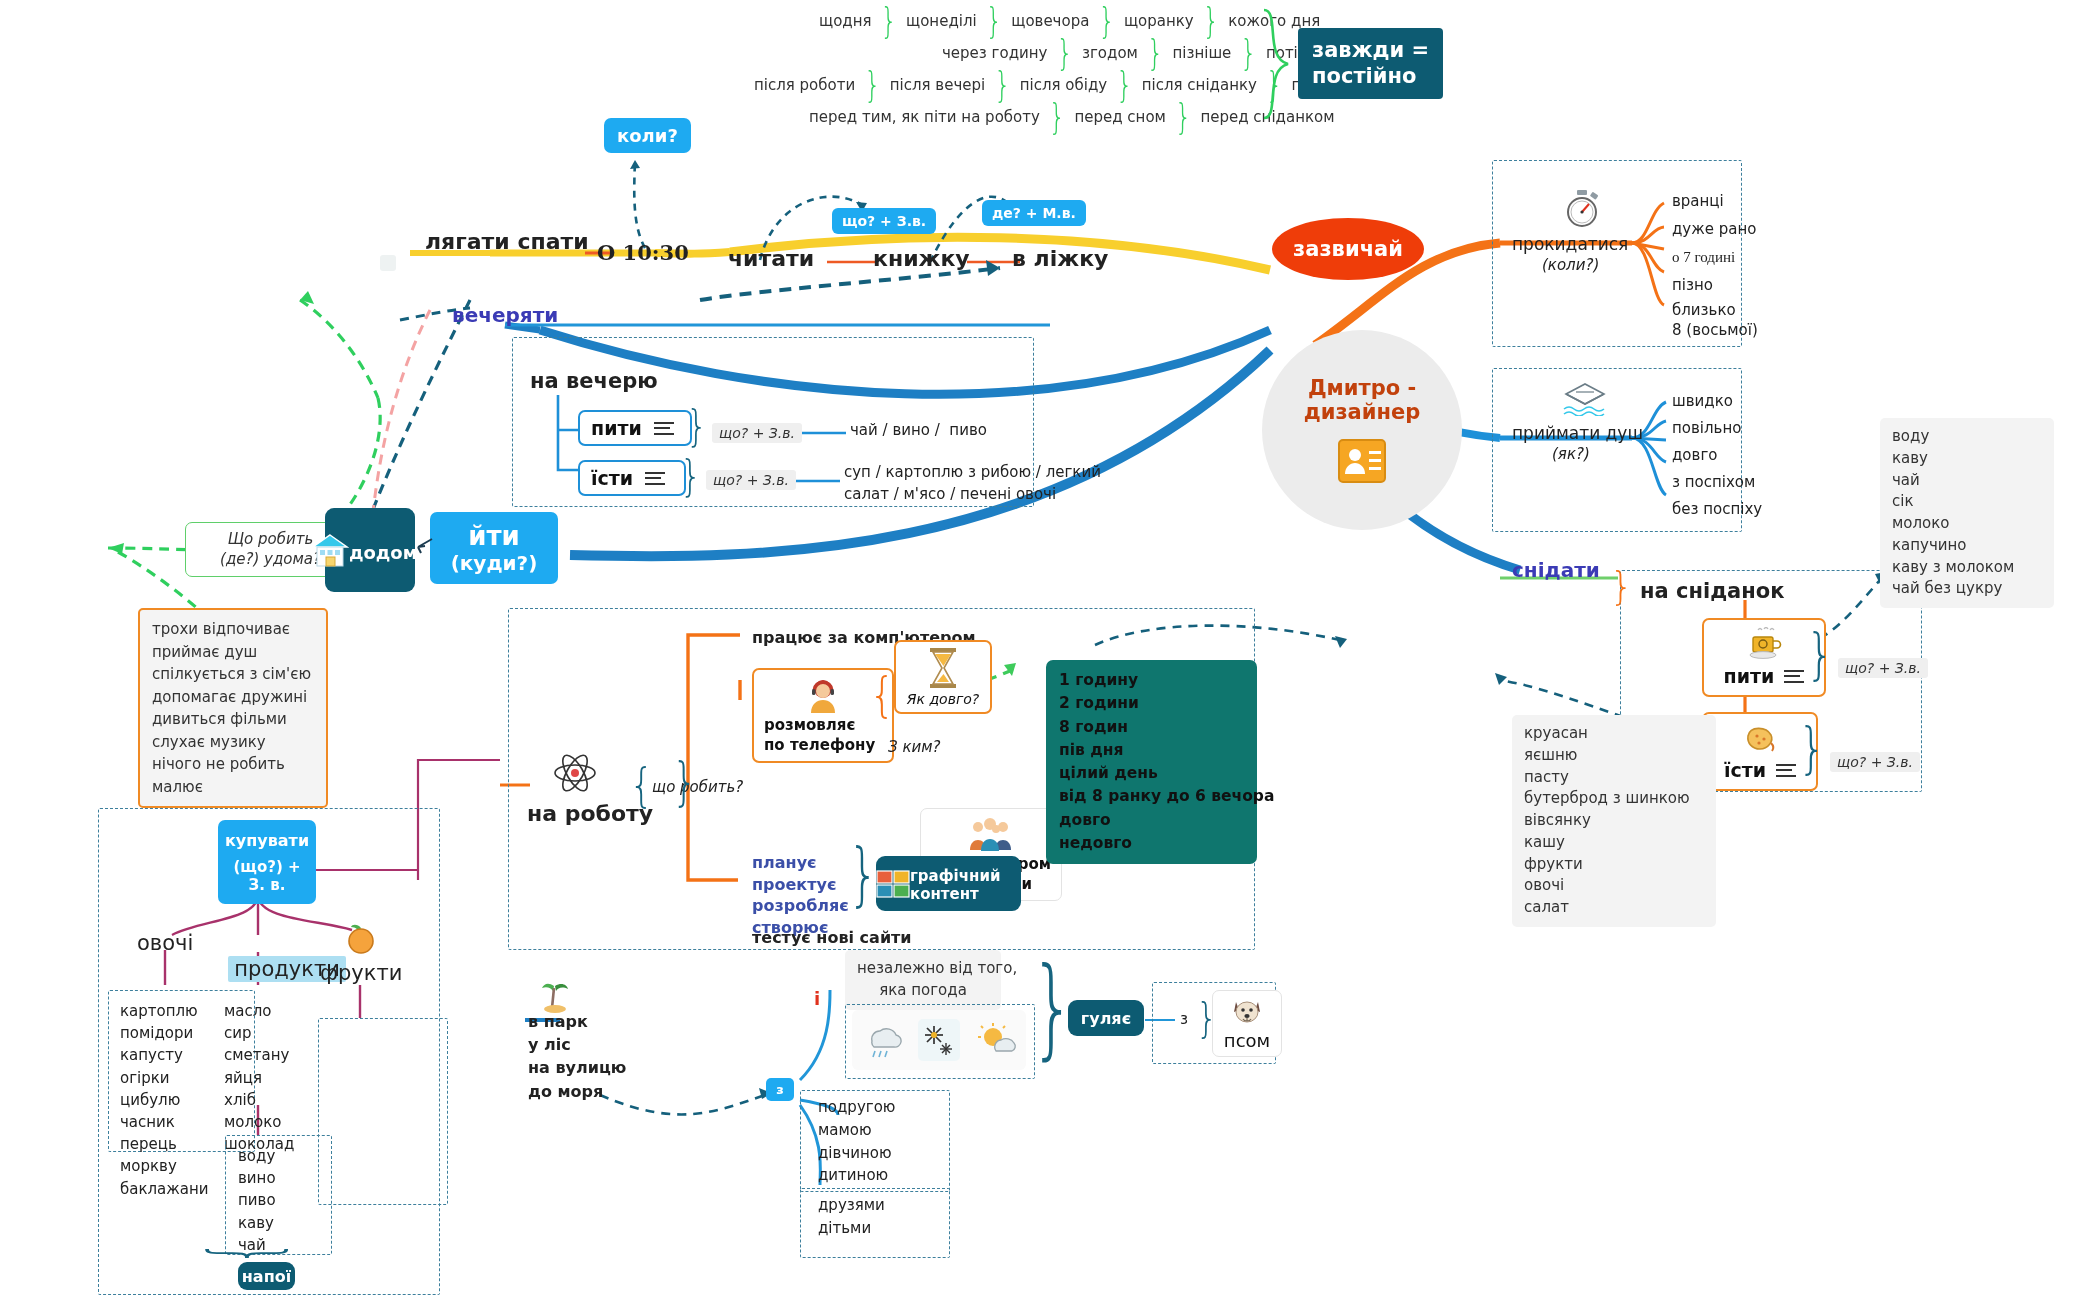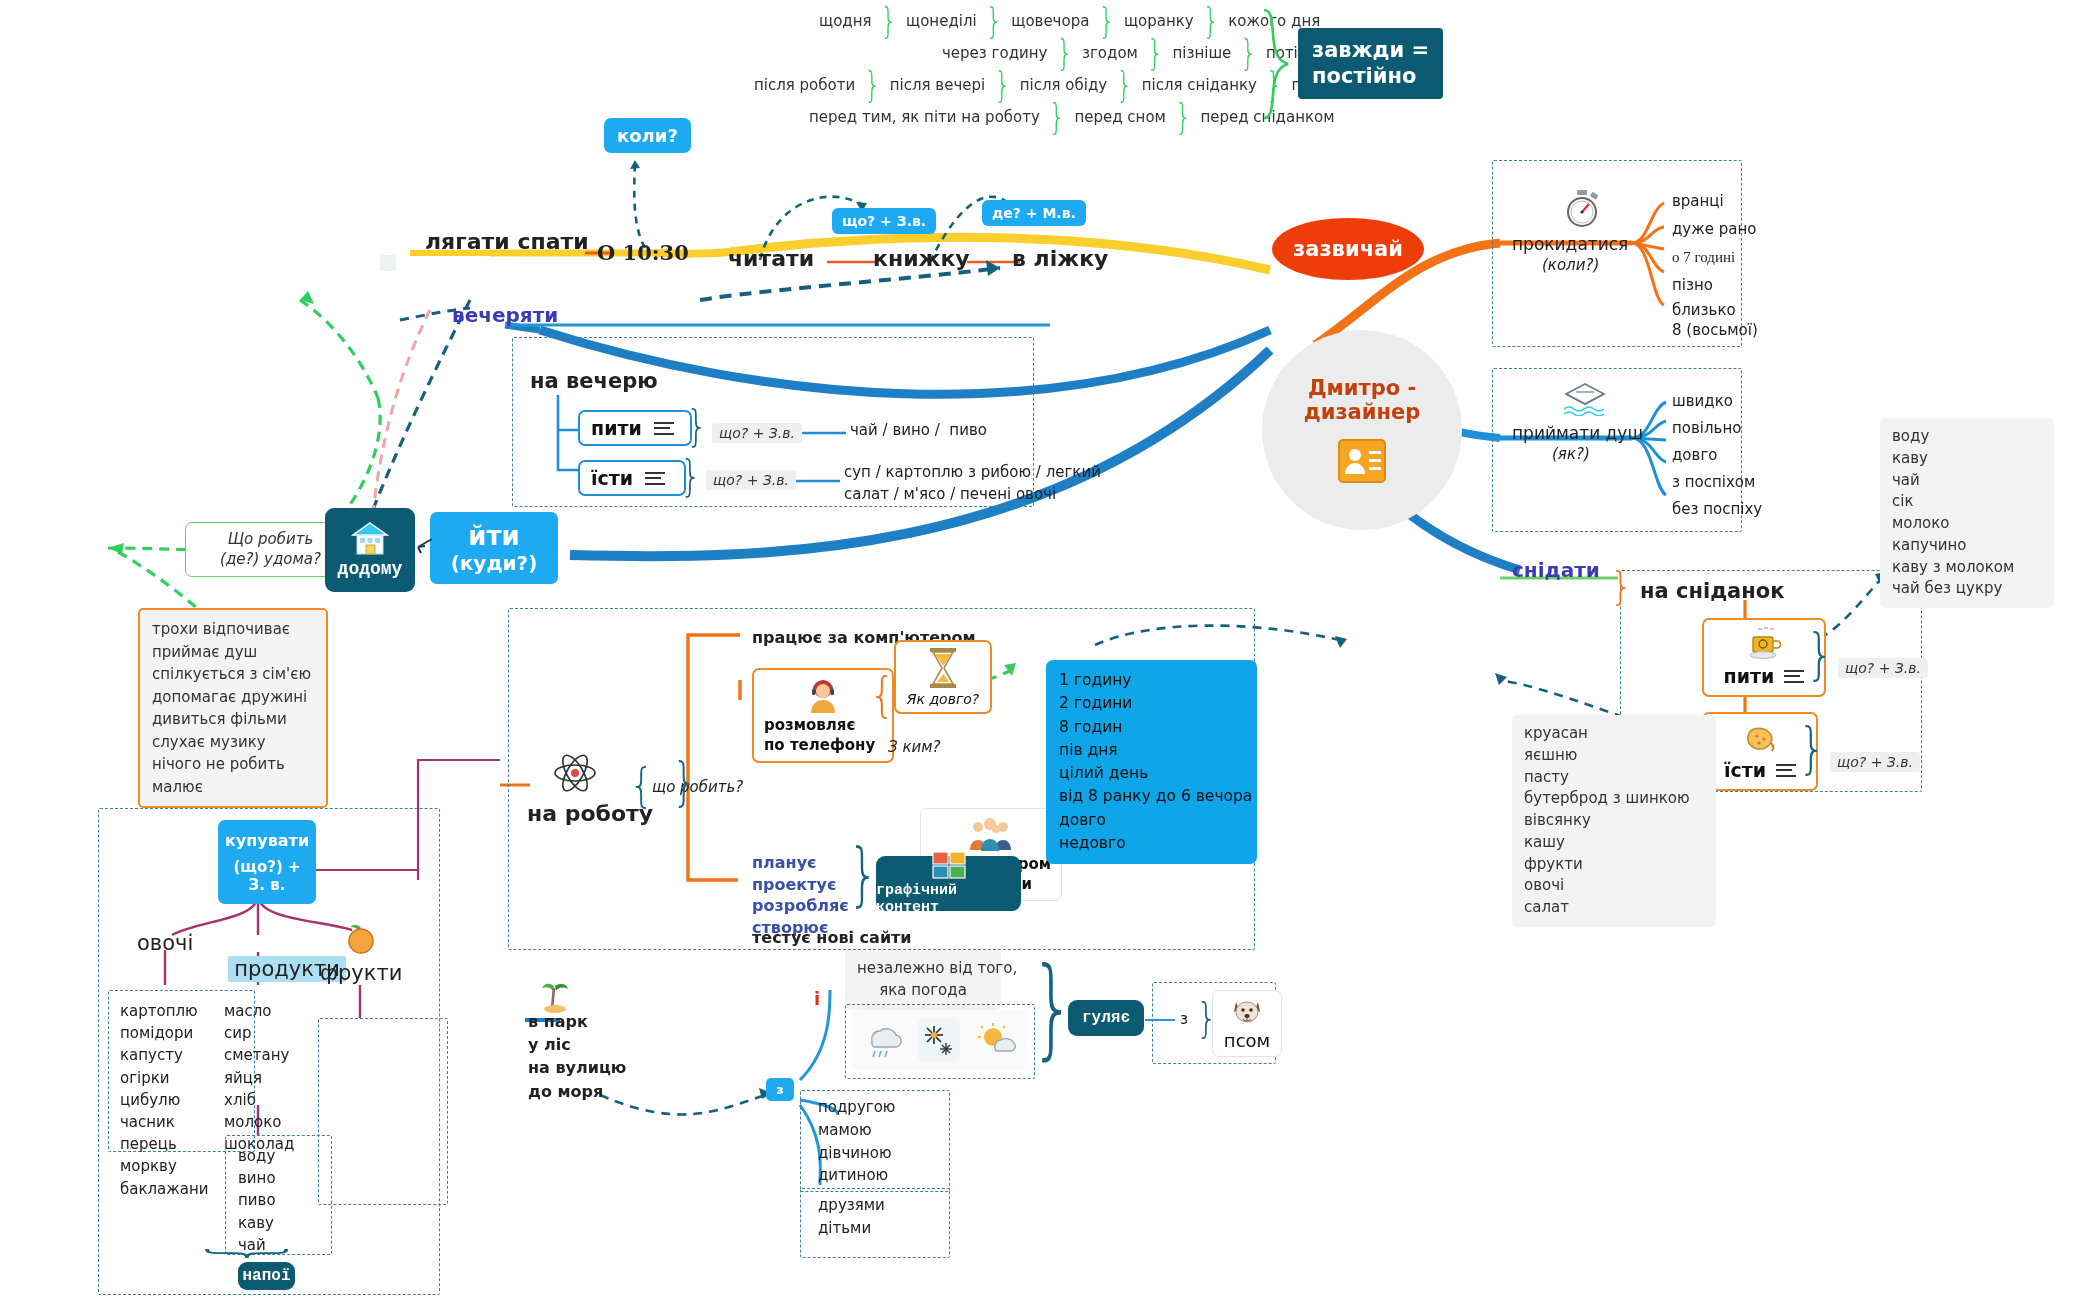--- a/index.html
+++ b/index.html
@@ -18,34 +18,34 @@
   .brace-g{color:#2fcf5e;font-size:26px;font-weight:300;transform:scaleY(1.35);display:inline-block;}
   .always-box{position:absolute;background:#0d5b72;color:#fff;font-weight:bold;font-size:21px;
       border-radius:4px;padding:9px 14px;line-height:1.25;text-align:left;}
   
   .pill{position:absolute;background:#1eaaf1;color:#fff;font-weight:bold;border-radius:7px;
         padding:7px 13px;font-size:18px;white-space:nowrap;}
   .pill.sm{font-size:14px;padding:5px 10px;border-radius:6px;}
   .pill.xs{font-size:13px;padding:4px 7px;border-radius:5px;}
   
   .teal-box{position:absolute;background:#0d5b72;color:#fff;font-weight:bold;border-radius:9px;
-        display:flex;flex-direction:column;align-items:center;justify-content:center;font-family:Liberation Mono, monospace;}
+        display:flex;flex-direction:row;align-items:center;justify-content:center;}
   
   .oval{position:absolute;background:#ef3d09;color:#fff;font-weight:bold;border-radius:50%;
         display:flex;align-items:center;justify-content:center;font-size:21px;}
   
   .centre{position:absolute;background:#ececec;border-radius:50%;display:flex;flex-direction:column;
         align-items:center;justify-content:center;font-weight:bold;font-size:21px;color:#c2410c;}
   
   .listbox{position:absolute;background:#f3f3f3;border-radius:5px;padding:8px 12px;
         font-size:15px;line-height:1.45;color:#333;white-space:pre;}
   .orangebox{position:absolute;background:#f4f4f4;border:2px solid #f08a24;border-radius:5px;
         padding:8px 12px;font-size:15px;line-height:1.5;color:#333;white-space:pre;}
-  .bluebox{position:absolute;background:#0ea5e9;border-radius:7px;padding:9px 13px;
-        font-size:15.5px;font-weight:normal;line-height:1.5;color:#111;white-space:pre;}
+  .bluebox{position:absolute;background:#0f766e;border-radius:7px;padding:9px 13px;
+        font-size:15.5px;font-weight:bold;line-height:1.5;color:#111;white-space:pre;}
   .greenbox{position:absolute;background:#fff;border:1.6px solid #5fcf6a;border-radius:7px;
         padding:6px 12px;font-size:15px;font-style:italic;line-height:1.35;text-align:center;color:#333;}
   .whitecard{position:absolute;background:#fff;border:2px solid #f08a24;border-radius:7px;
         padding:6px 10px;font-size:15px;font-weight:bold;line-height:1.3;color:#111;text-align:center;}
   .whitecard.plain{border:1px solid #e3e3e3;font-weight:bold;}
   .whitecard.blue{border:2px solid #1e90d8;}
   .graybadge{position:absolute;background:#efefef;border-radius:3px;padding:2px 7px;
         font-size:14px;font-style:italic;color:#333;white-space:nowrap;}
   .magenta-pill{position:absolute;background:#fff;border:1.6px solid #a8326b;border-radius:8px;
         display:flex;flex-direction:column;align-items:center;justify-content:center;

